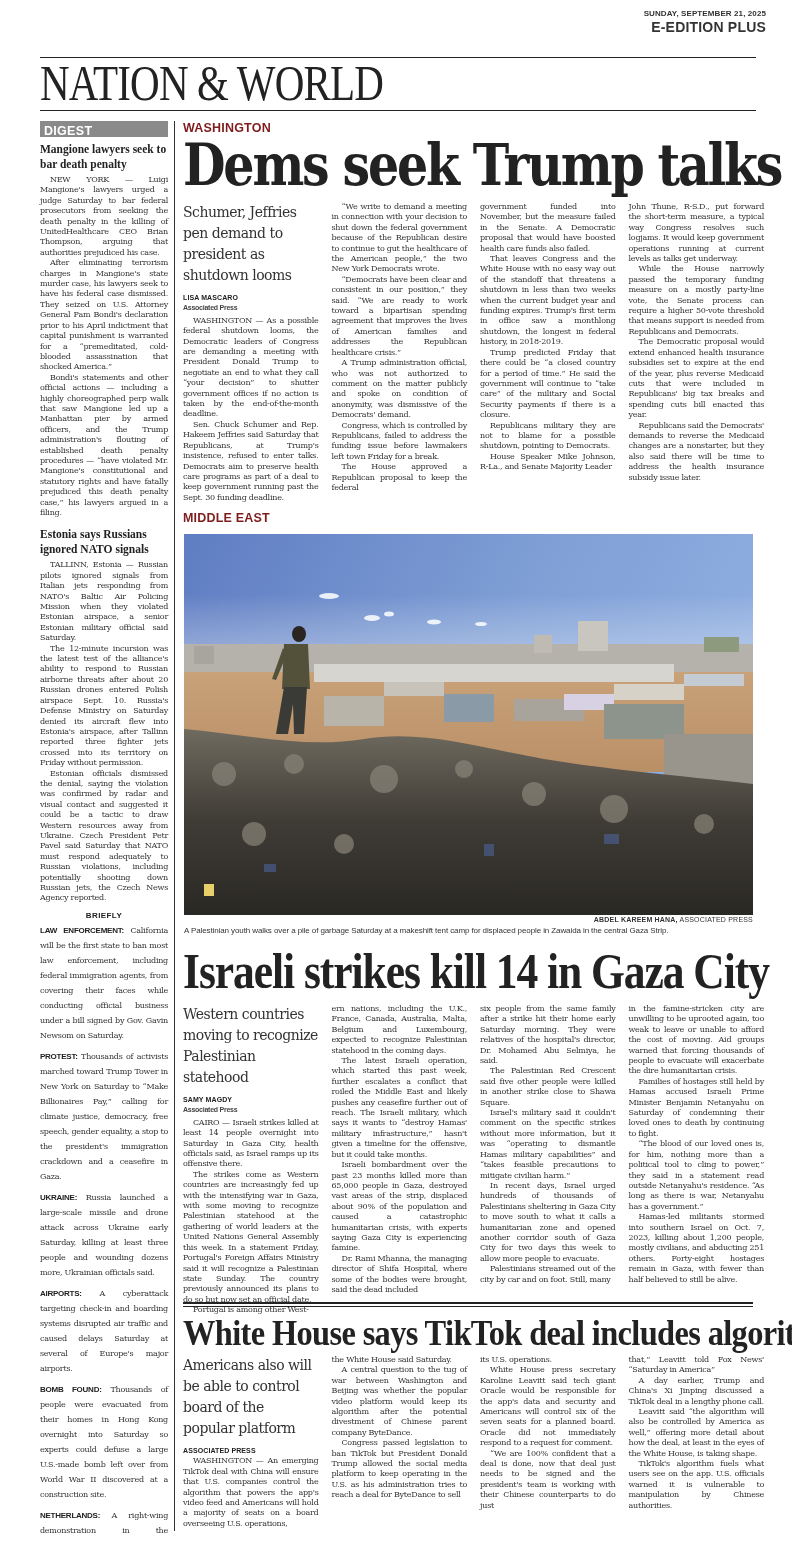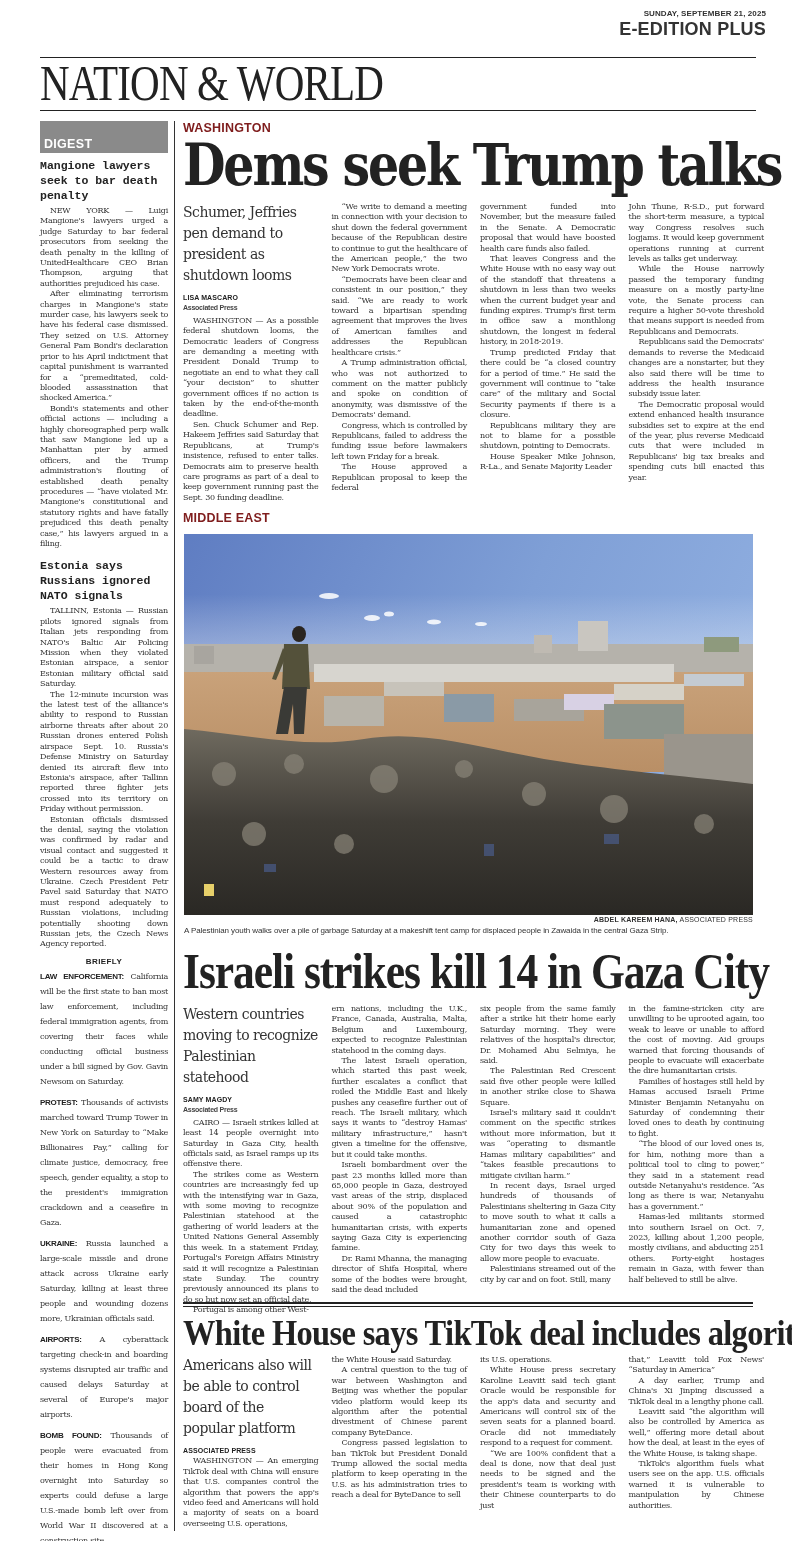--- a/index.html
+++ b/index.html
@@ -1,31 +1,31 @@
 <!DOCTYPE html>
 <html><head>
 <meta charset="utf-8">
 <style>
   * { box-sizing: border-box; margin: 0; padding: 0; }
   html, body { width: 792px; height: 1541px; background: #fff; overflow: hidden; }
   body { position: relative; font-family: "DejaVu Serif", serif; color: #222; }
 
   .masthead-top { position: absolute; right: 26px; top: 9px; text-align: right; }
   .mh-date { font-family: "Liberation Sans", sans-serif; font-weight: bold; font-size: 8px; letter-spacing: 0.1px; color: #333; }
-  .mh-edition { font-family: "Liberation Sans", sans-serif; font-weight: bold; font-size: 18px; color: #333; margin-top: 1px; letter-spacing: 0.2px; }
+  .mh-edition { font-family: "Liberation Sans", sans-serif; font-weight: bold; font-size: 14px; color: #333; margin-top: 1px; letter-spacing: 0.2px; }
 
   .rule-top { position: absolute; left: 40px; right: 36px; top: 57px; border-top: 1.5px solid #222; }
   .section-title { position: absolute; left: 40px; top: 58px; font-family: "Liberation Serif", serif; font-size: 50px; line-height: 50px; letter-spacing: -1px; color: #222; transform: scaleX(0.82); transform-origin: left top; font-weight: normal; }
   .rule-bottom { position: absolute; left: 40px; right: 36px; top: 110px; border-top: 1.5px solid #222; }
 
   
   .digest { position: absolute; left: 40px; top: 121px; width: 128px; }
   .digest-divider { position: absolute; left: 174px; top: 121px; height: 1410px; border-left: 1px solid #333; }
-  .digest-badge { background: #8a8a8a; color: #fff; font-family: "Liberation Sans", sans-serif; font-weight: bold; font-size: 12.5px; padding: 16px 4px; letter-spacing: 0.3px; height: 16px; line-height: 14px; }
-  .dg-head { font-family: Liberation Mono, monospace; font-weight: bold; font-size: 11.5px; line-height: 15px; margin-top: 5px; color: #222; }
+  .digest-badge { background: #8a8a8a; color: #fff; font-family: "Liberation Sans", sans-serif; font-weight: bold; font-size: 12.5px; padding: 3px 4px; letter-spacing: 0.3px; height: 16px; line-height: 14px; }
+  .dg-head { font-family: Liberation Serif, serif; font-weight: bold; font-size: 11.5px; line-height: 15px; margin-top: 5px; color: #222; }
   .dg-text { font-family: "DejaVu Serif", serif; font-size: 8px; line-height: 10.4px; text-align: justify; color: #333; margin-top: 3px; letter-spacing: -0.25px; }
   .dg-text p { text-indent: 10px; }
   .briefly { font-family: "Liberation Sans", sans-serif; font-weight: bold; font-size: 8px; text-align: center; margin-top: 7px; letter-spacing: 0.4px; }
   .brief-item { font-family: "DejaVu Serif", serif; font-size: 8px; line-height: 15px; text-align: justify; color: #333; margin-top: 6px; letter-spacing: -0.25px; }
   .brief-item b { font-family: "Liberation Sans", sans-serif; font-weight: bold; color: #222; }
   .brief-item.first { margin-top: 3px; }
   .ap-credit { font-family: "Liberation Sans", sans-serif; font-style: italic; font-size: 7.5px; text-align: right; margin-top: 2px; color: #333; }
   .podcast-rule { border-top: 1px solid #333; margin-top: 8px; }
   .podcast { display: flex; margin-top: 5px; }
   .qr { width: 34px; height: 34px; flex: none; margin-right: 4px; }
@@ -174,22 +174,22 @@
     <div class="col paras">
         <p class="cont">government funded into November, but the measure failed in the Senate. A Democratic proposal that would have boosted health care funds also failed.</p>
         <p>That leaves Congress and the White House with no easy way out of the standoff that threatens a shutdown in less than two weeks when the current budget year and funding expires. Trump's first term in office saw a monthlong shutdown, the longest in federal history, in 2018-2019.</p>
         <p>Trump predicted Friday that there could be “a closed country for a period of time.” He said the government will continue to “take care” of the military and Social Security payments if there is a closure.</p>
         <p>Republicans military they are not to blame for a possible shutdown, pointing to Democrats.</p>
         <p>House Speaker Mike Johnson, R-La., and Senate Majority Leader</p>
       </div>
     <div class="col paras">
         <p class="cont">John Thune, R-S.D., put forward the short-term measure, a typical way Congress resolves such logjams. It would keep government operations running at current levels as talks get underway.</p>
         <p>While the House narrowly passed the temporary funding measure on a mostly party-line vote, the Senate process can require a higher 50-vote threshold that means support is needed from Republicans and Democrats.</p>
+        <p>The Democratic proposal would extend enhanced health insurance subsidies set to expire at the end of the year, plus reverse Medicaid cuts that were included in Republicans' big tax breaks and spending cuts bill enacted this year.</p>
         <p>Republicans said the Democrats' demands to reverse the Medicaid changes are a nonstarter, but they also said there will be time to address the health insurance subsidy issue later.</p>
-        <p>The Democratic proposal would extend enhanced health insurance subsidies set to expire at the end of the year, plus reverse Medicaid cuts that were included in Republicans' big tax breaks and spending cuts bill enacted this year.</p>
       </div>
   </div>
 </div>
 
 <div class="kicker me-kicker">MIDDLE EAST</div>
 <div class="photo" title="A Palestinian youth walks over a pile of garbage at a makeshift tent camp">
   <svg width="569" height="381" viewBox="0 0 569 381" preserveAspectRatio="none">
     <defs>
       <linearGradient id="sky" x1="0" y1="0" x2="1" y2="0.3">
         <stop offset="0" stop-color="#5f7dc2"></stop>

